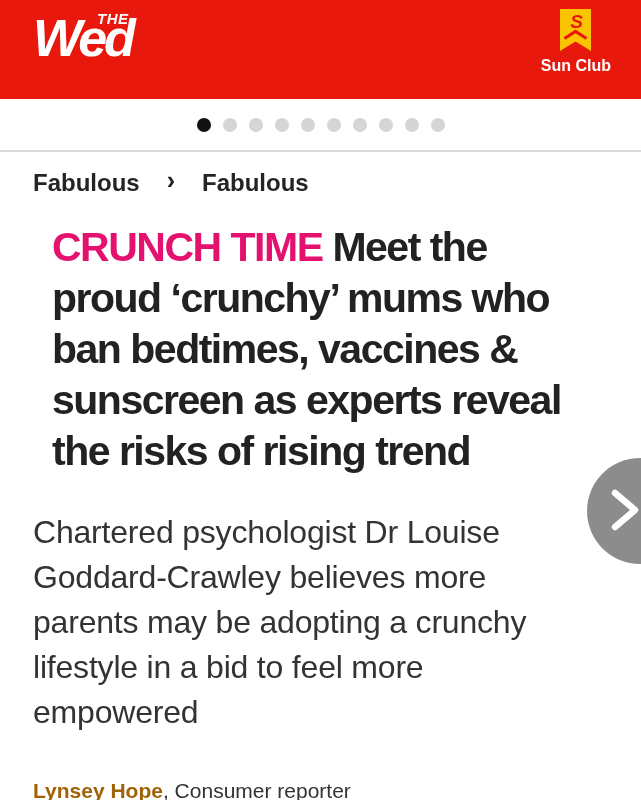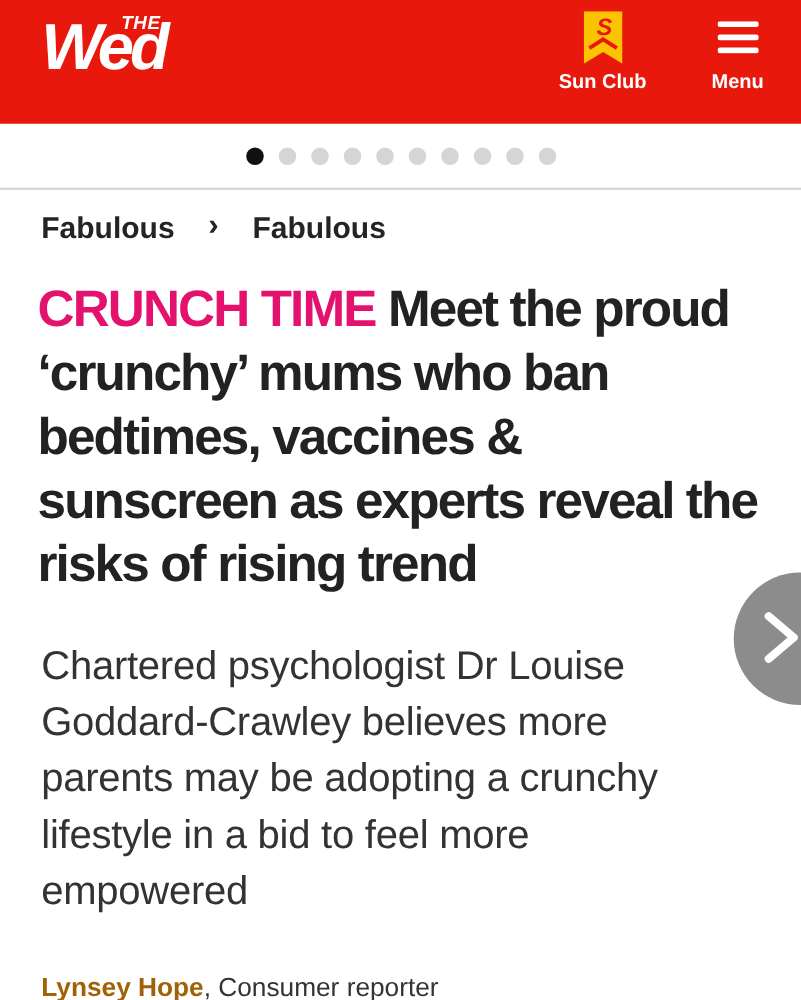--- a/index.html
+++ b/index.html
@@ -124,21 +124,21 @@
   }
   .crumb-sep {
     font-size: 25px;
     font-weight: 700;
     color: #242424;
     transform: translateY(-2px);
   }
 
   
   .headline {
-    margin: 25px 30px 0;
+    margin: 25px 52px 0;
     font-size: 41px;
     line-height: 51px;
     font-weight: 700;
     letter-spacing: -1.5px;
     color: var(--headline-ink);
   }
   .kicker { color: var(--kicker-pink); }
 
   
   .standfirst {
@@ -205,30 +205,20 @@
         <svg width="31" height="42" viewBox="0 0 31 42">
           <path d="M0 0 H31 V42 L15.5 32.5 L0 42 Z" fill="#fbc403"></path>
           <path d="M4.5 29.5 L15.5 22.5 L26.5 29.5" stroke="#e8180c" stroke-width="3.2" fill="none"></path>
           <text x="16.5" y="19" font-size="19" font-weight="bold" font-style="italic" fill="#e8180c" text-anchor="middle" font-family="Liberation Sans, sans-serif">S</text>
         </svg>
       </span>
       <span class="nav-label">Sun Club</span>
     </div>
 
 
-    <div class="nav-item">
-      <span class="icon-box">
-        <svg width="33" height="26" viewBox="0 0 33 26">
-          <rect x="0" y="0" width="33" height="4.6" rx="2" fill="#fff"></rect>
-          <rect x="0" y="10.5" width="33" height="4.6" rx="2" fill="#fff"></rect>
-          <rect x="0" y="21" width="33" height="4.6" rx="2" fill="#fff"></rect>
-        </svg>
-      </span>
-      <span class="nav-label">Menu</span>
-    </div>
   </nav>
 </header>
 
 <div class="dots-bar">
   <div class="dots-track">
       <div class="dot active"></div>
       <div class="dot"></div>
       <div class="dot"></div>
       <div class="dot"></div>
       <div class="dot"></div>

